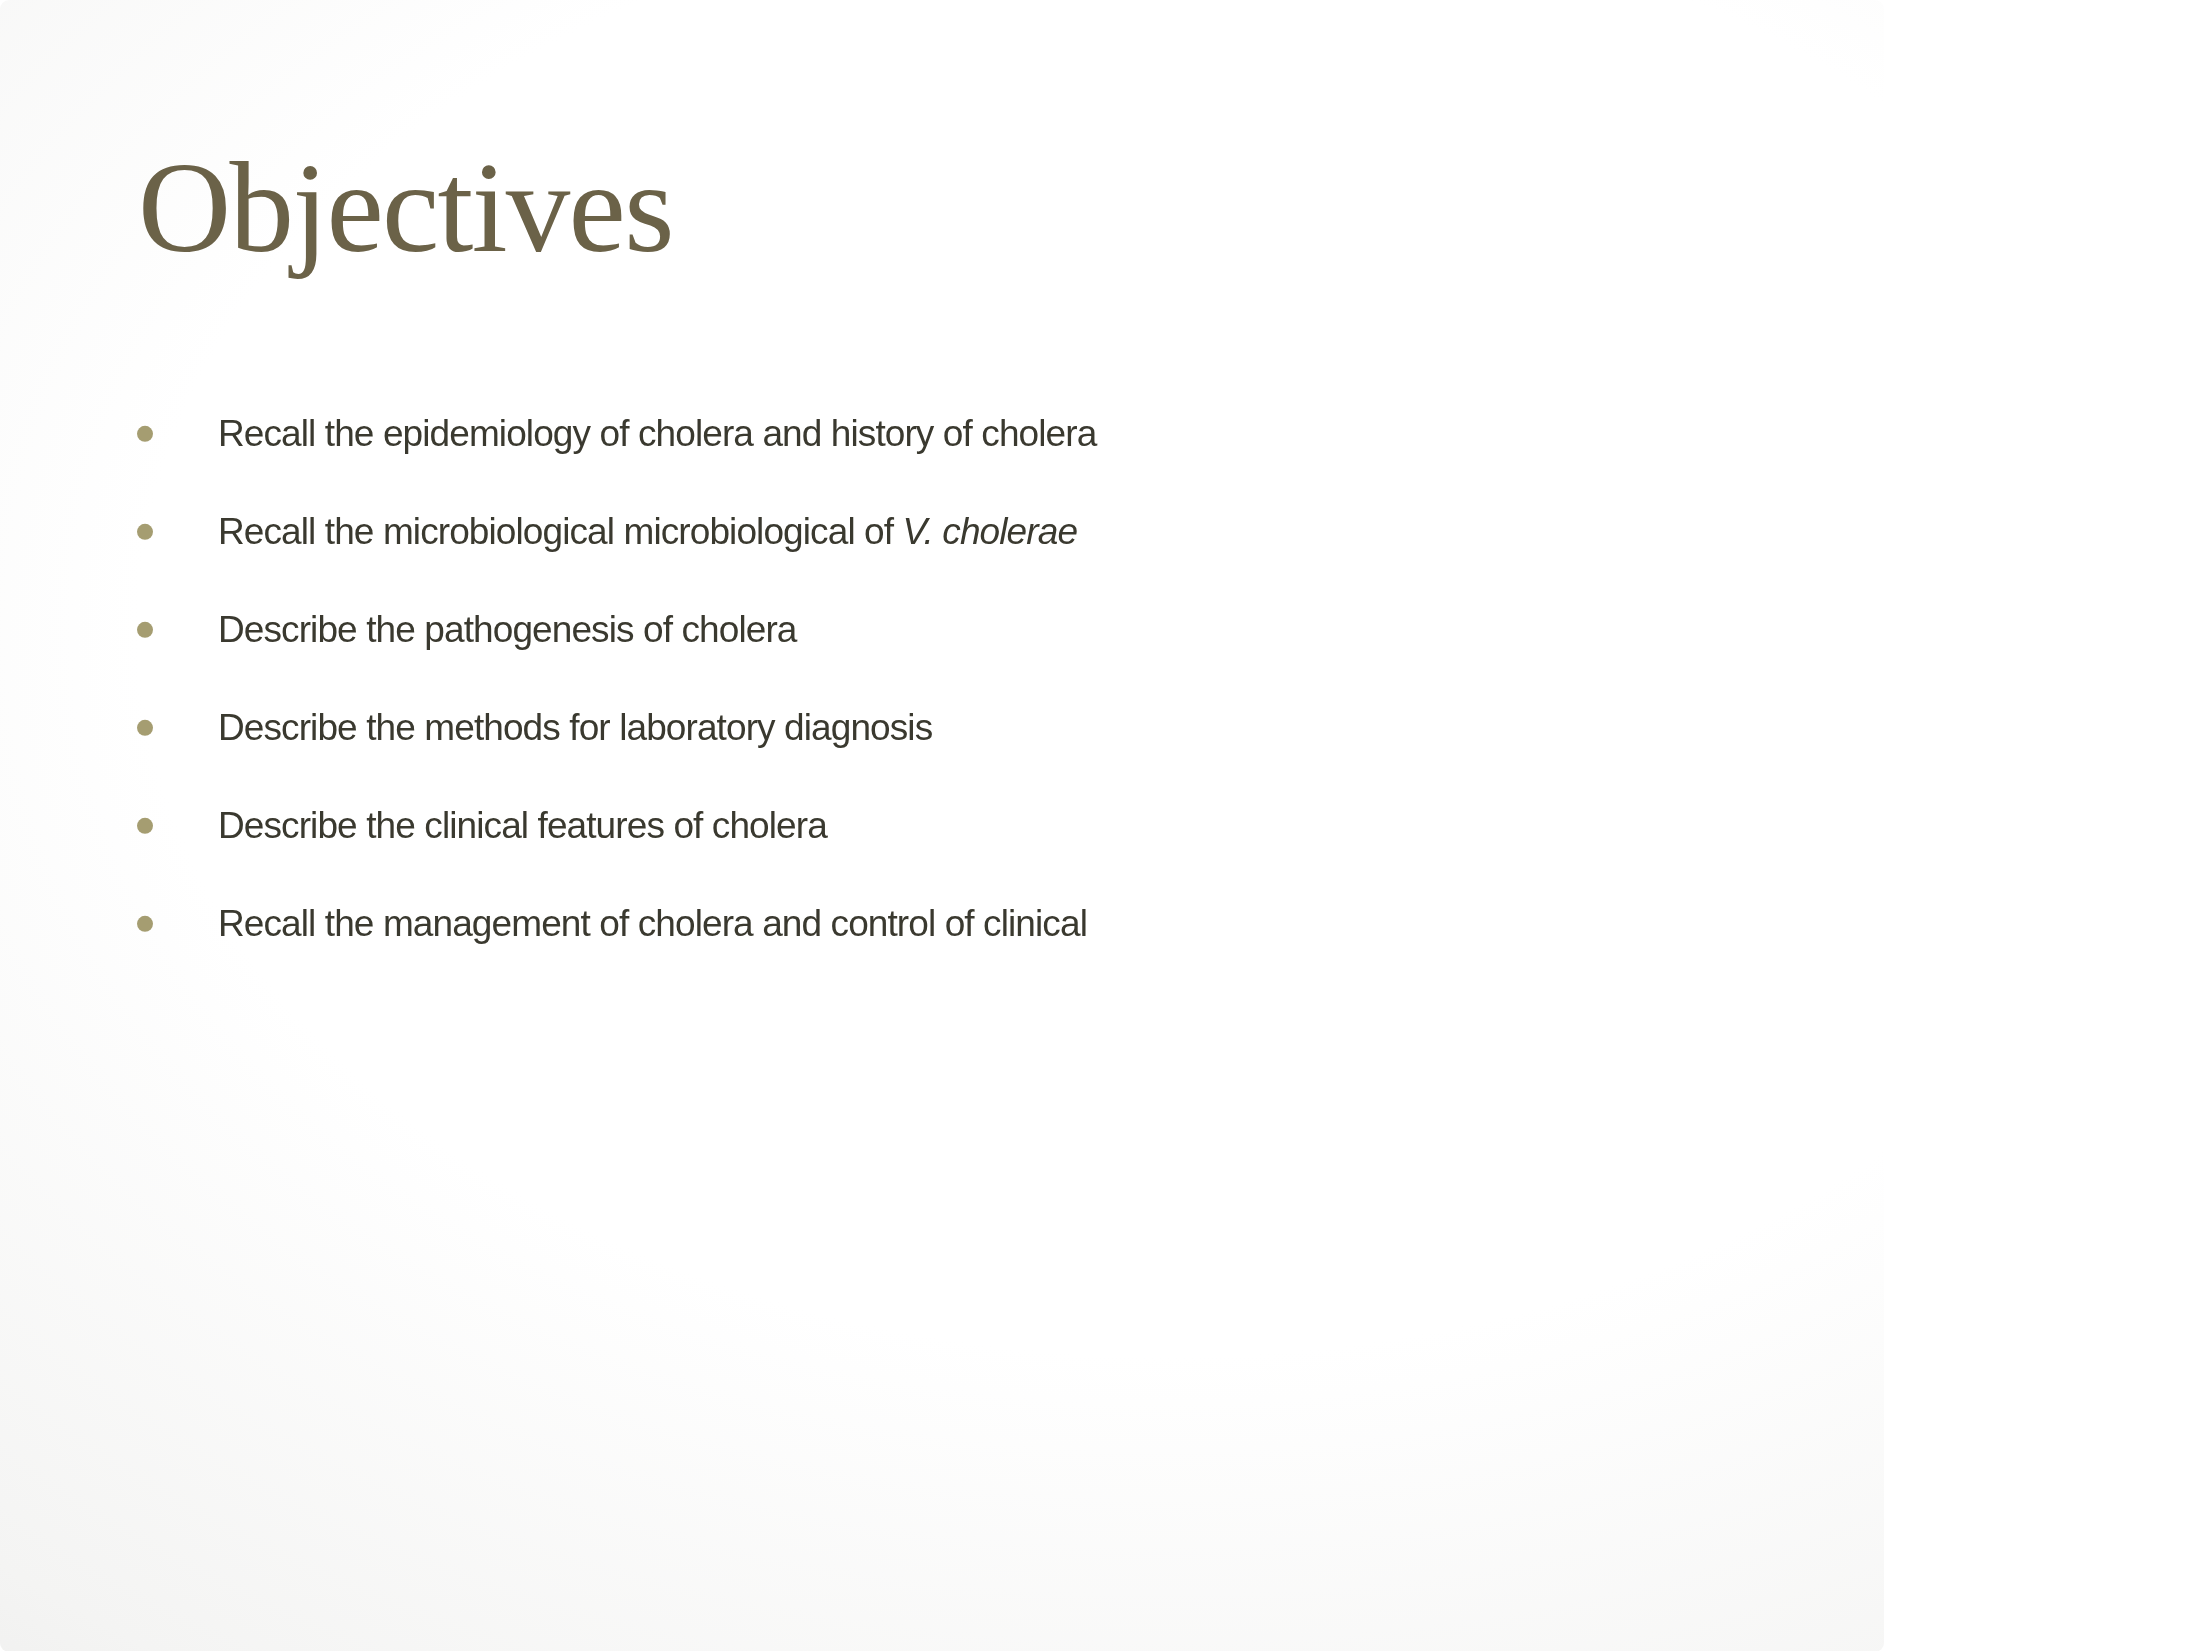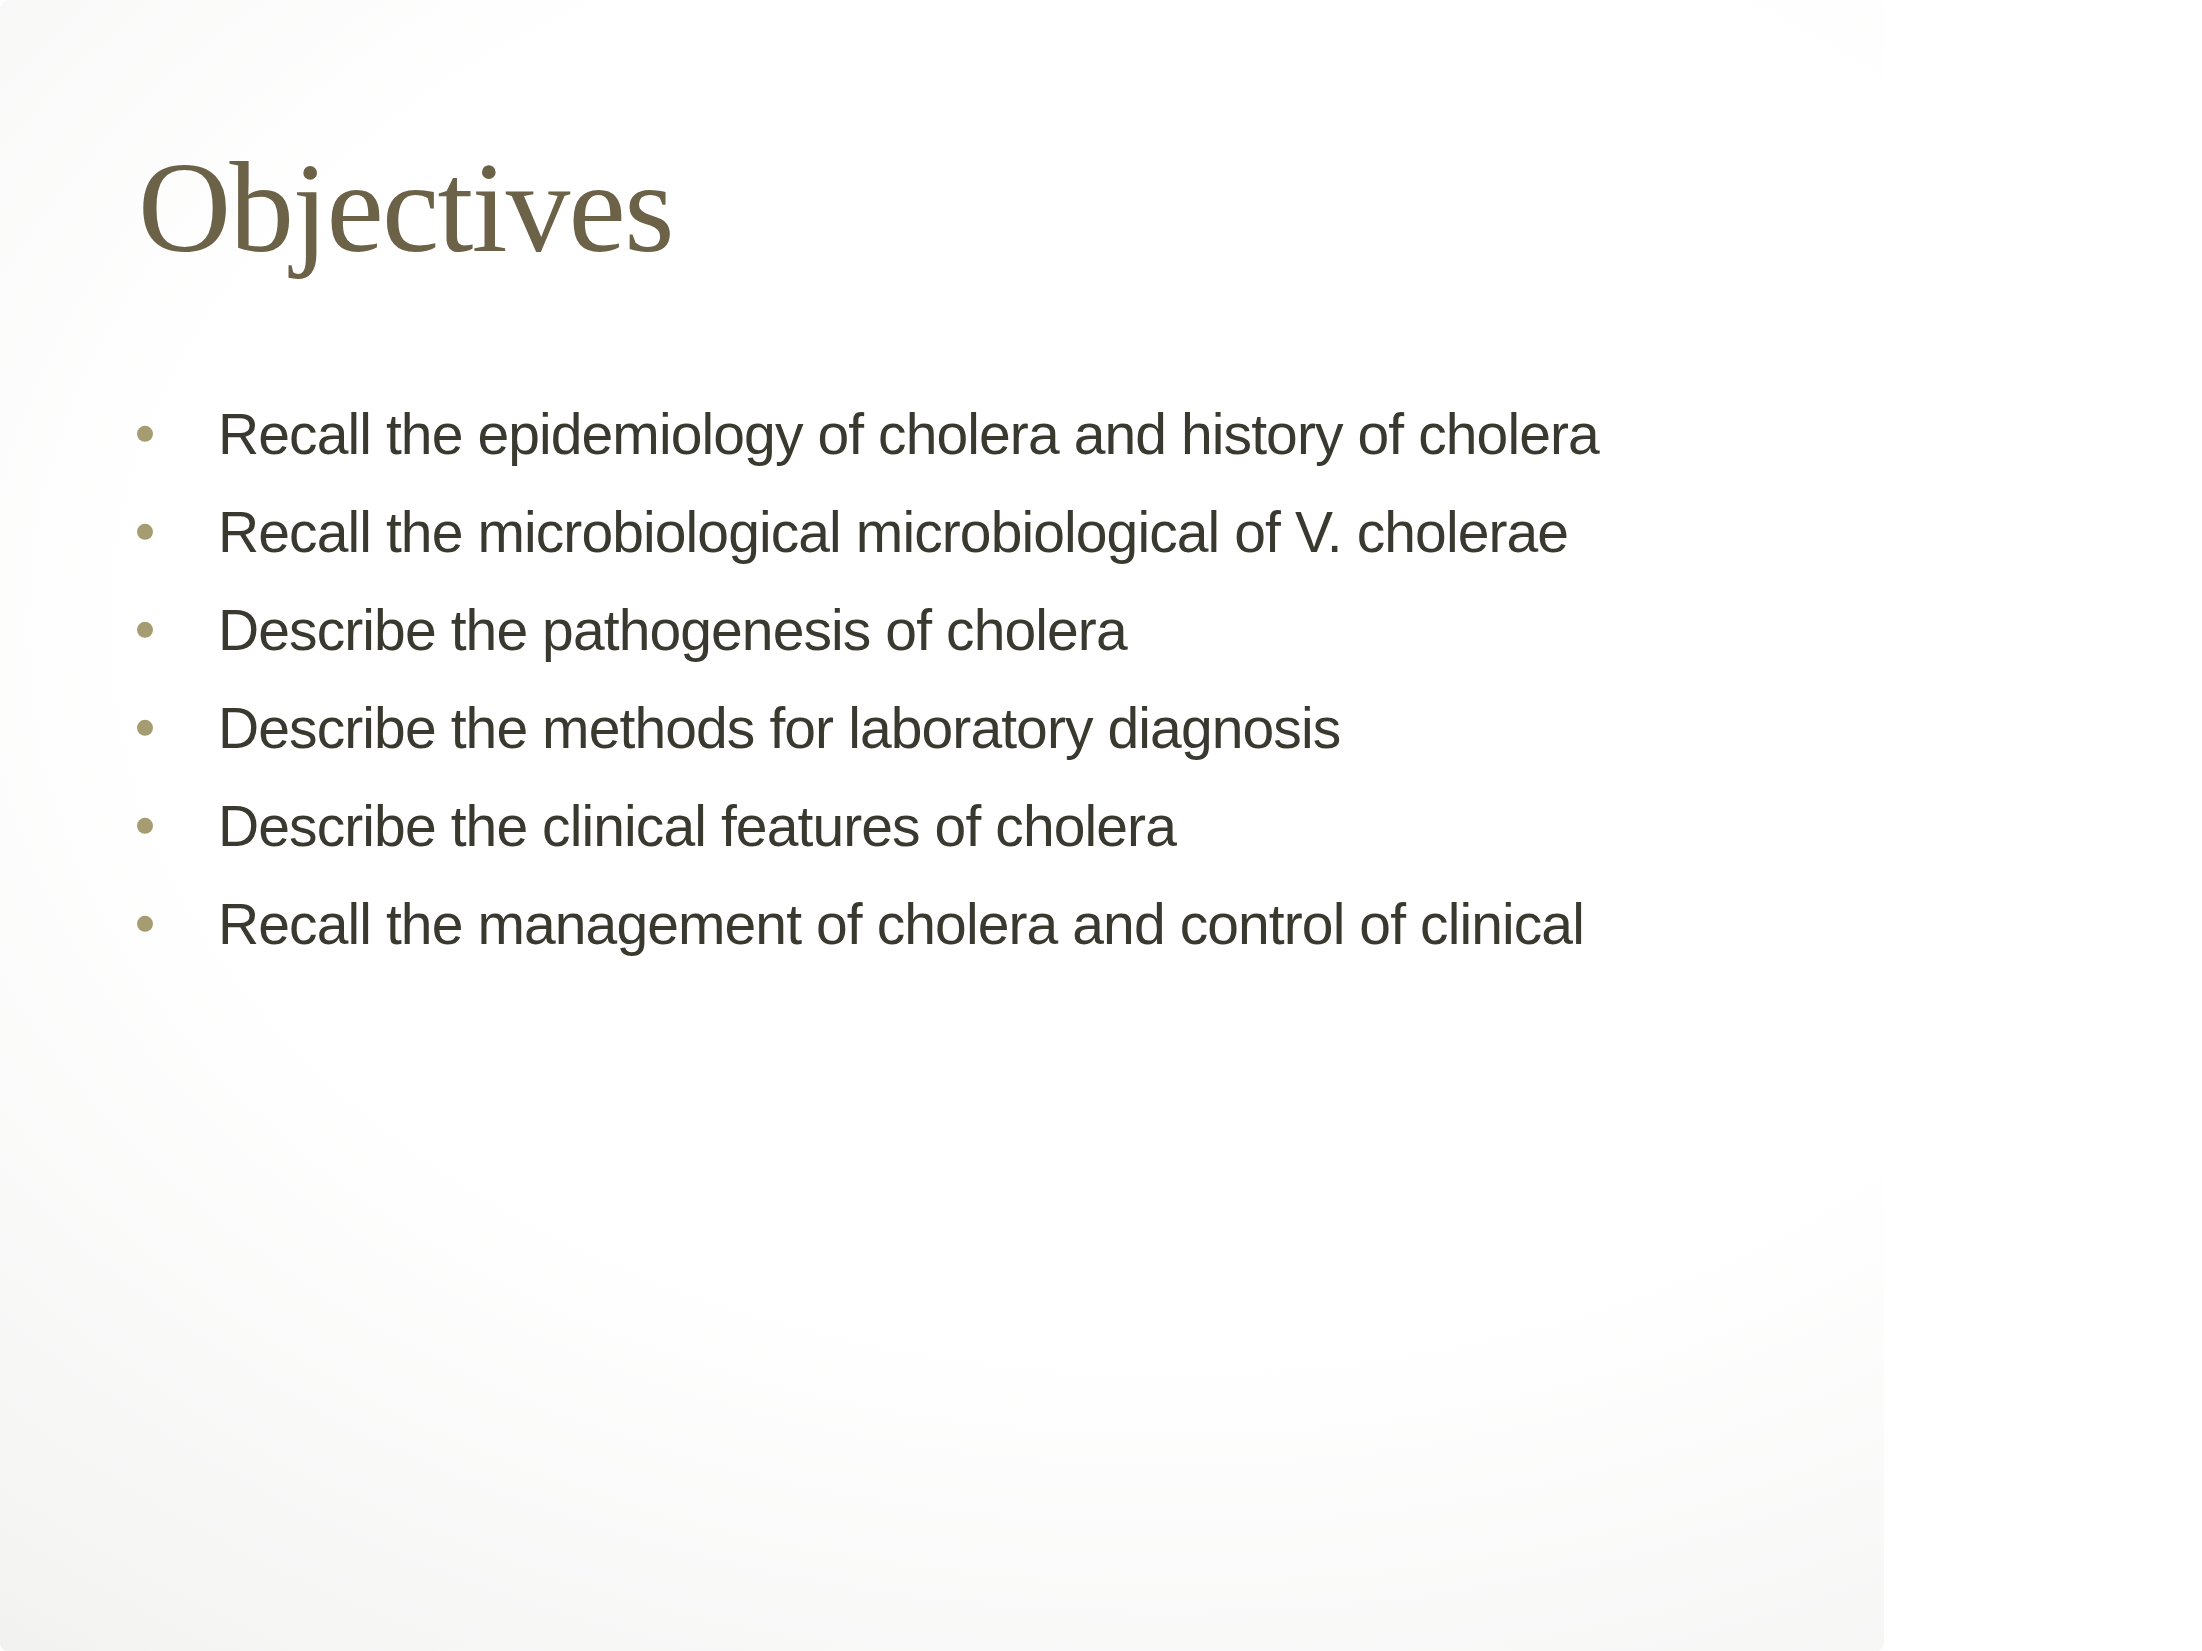--- a/index.html
+++ b/index.html
@@ -34,37 +34,38 @@
     left: 129px;
     top: 385px;
     width: 1824px;
     margin: 0;
     padding: 0;
     list-style: none;
   }
   .bullet-item {
     position: relative;
     padding-left: 89px;
-    font-size: 57px;
+    font-size: 37px;
     line-height: 98px;
     letter-spacing: -0.9px;
     color: var(--body-text-color, #3a392f);
     white-space: nowrap;
   }
   .bullet-dot {
     position: absolute;
     left: 7.7px;
     top: 50%;
     transform: translateY(-50%);
     width: 16.3px;
     height: 16.3px;
     border-radius: 50%;
     background: var(--bullet-dot-color, #a59d71);
   }
   .bullet-item .italic {
+    font-style: italic;
   }
   .side-band {
     position: absolute;
     top: 0;
     left: 2037px;
     width: 165px;
     height: 1652px;
     background: var(--band-color, #665e44);
     border-left: 0.9px solid #8f876a;
   }

